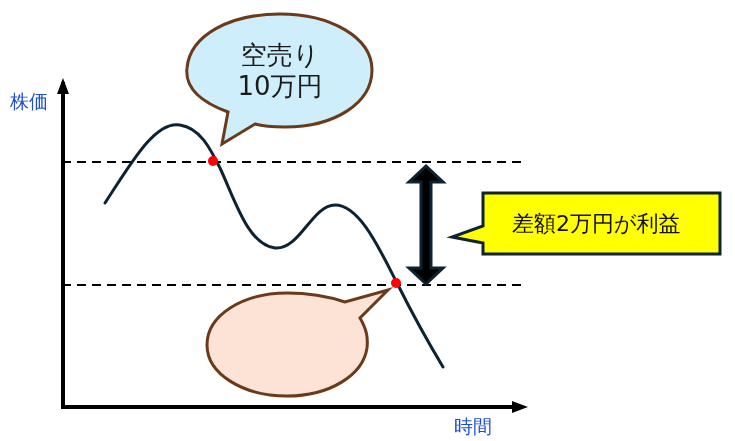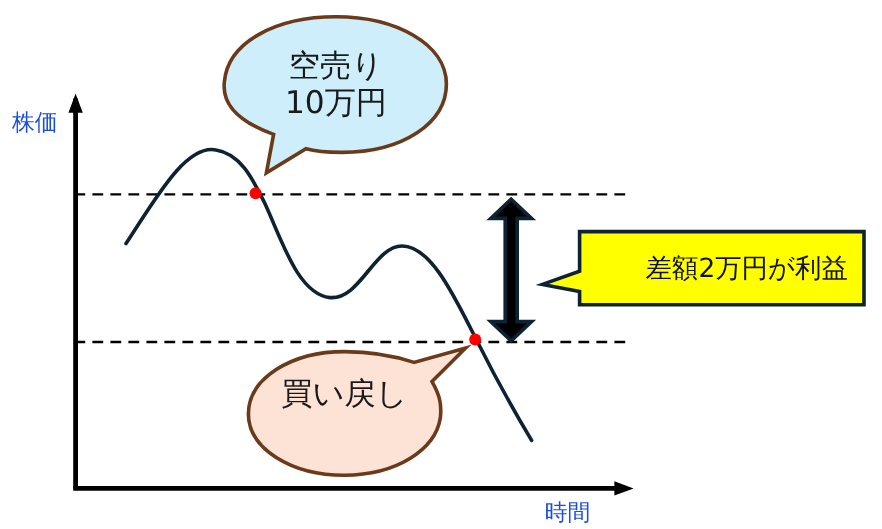--- a/index.html
+++ b/index.html
@@ -2,21 +2,21 @@
 <html><head>
 <meta charset="utf-8">
 <style>
   html, body { margin: 0; padding: 0; background: #ffffff; }
   body { width: 735px; height: 441px; overflow: hidden; position: relative;
          font-family: "DejaVu Sans", "Liberation Sans", sans-serif; }
   #stage { position: absolute; left: 0; top: 0; width: 735px; height: 441px; }
   .lbl { position: absolute; color: #1a1a1a; white-space: nowrap; }
   .axis-label { font-size: 19px; color: #1d4ed8; }
   .bubble-text { font-size: 26px; text-align: center; line-height: 31px; color: #1a1a1a; }
-  .callout-text { font-size: 22px; color: #111; margin-left: 26px; }
+  .callout-text { font-size: 22px; color: #111; }
 </style>
 </head>
 <body>
 
 <div id="stage">
   <svg width="735" height="441" viewBox="0 0 735 441" xmlns="http://www.w3.org/2000/svg">
     <defs>
       <marker id="axHead" markerWidth="10" markerHeight="10" refX="5" refY="5" orient="auto" markerUnits="userSpaceOnUse">
         <path d="M0,0 L10,5 L0,10 Z" fill="#000"></path>
       </marker>
@@ -51,17 +51,16 @@
   
   <div class="lbl axis-label" style="left:10px; top:89px;">株価</div>
   <div class="lbl axis-label" style="left:454px; top:414px;">時間</div>
 
   <div class="lbl bubble-text" style="left:230px; top:40px; width:100px;">
     <div>空売り</div>
     <div>10万円</div>
   </div>
 
   <div class="lbl bubble-text" style="left:230px; top:314px; width:114px;">
-    <div>買い戻し</div>
   </div>
 
   <div class="lbl callout-text" style="left:512px; top:209px;">差額2万円が利益</div>
 </div>
 
 </body></html>

